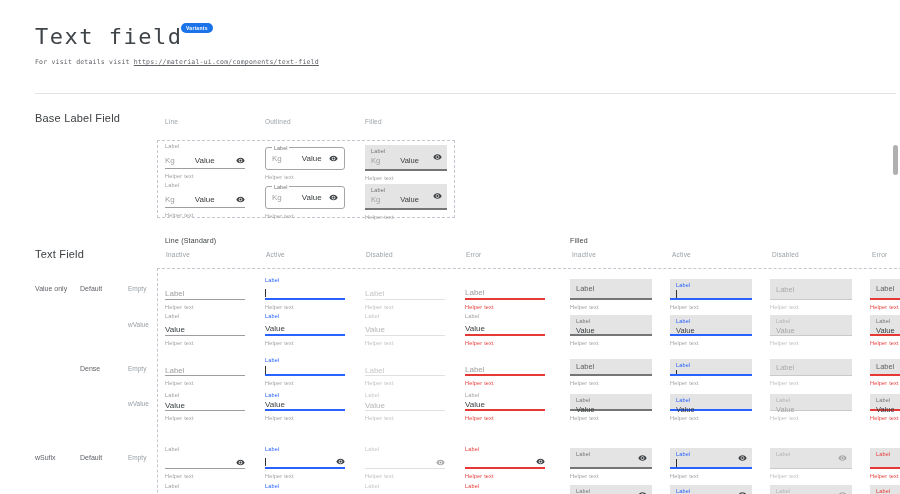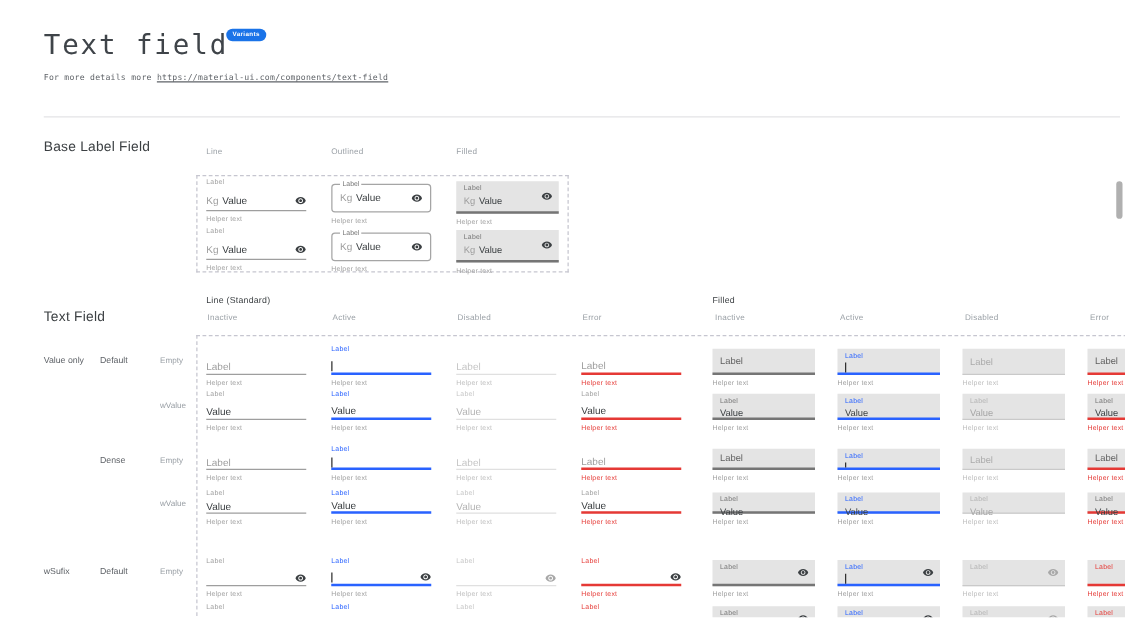--- a/index.html
+++ b/index.html
@@ -22,21 +22,21 @@
   .tier3{position:absolute;font-size:6.5px;color:#9aa0a6;}
   .dashed{position:absolute;border:1px dashed #c6c6d0;box-sizing:border-box;}
   
   .cell{position:absolute;width:80px;}
   .fzone{height:10px;font-size:5.5px;letter-spacing:.2px;color:#9e9e9e;}
   .fzone.dense{height:8px;}
   .irow{display:flex;align-items:center;height:13px;box-sizing:border-box;position:relative;}
   .irow.dense{height:11px;}
   .rest{font-size:8px;color:#9e9e9e;}
   .val{font-size:8px;color:#3c4043;}
-  .pfx{color:#9e9e9e;margin-right:3px;}
+  .pfx{color:#9e9e9e;margin-right:20px;}
   .caret{width:1px;height:8px;background:#303030;}
   .eye{margin-left:auto;display:flex;align-items:center;cursor:pointer;}
   .eye svg{width:9px;height:9px;fill:#3c4043;}
   .helper{font-size:5.5px;letter-spacing:.2px;margin-top:4px;color:#9e9e9e;}
   
   .v-line .irow{border-bottom:1px solid #9e9e9e;}
   .v-line.s-active .irow{border-bottom:2px solid var(--accent,#2962ff);}
   .v-line.s-disabled .irow{border-bottom:1px solid #e0e0e0;}
   .v-line.s-error .irow{border-bottom:2px solid var(--error,#e53935);}
   
@@ -76,21 +76,21 @@
   
   .sb-thumb{position:absolute;right:2px;top:145px;width:5px;height:30px;background:#b0b0b0;
     border-radius:3px;cursor:pointer;}
 </style>
 </head>
 <body>
 
 <div class="viewport">
   <h1 class="title">Text field</h1>
   <span class="badge">Variants</span>
-  <p class="subtitle"><span>For more details more </span><a>https://material-ui.com/components/text-field</a></p>
+  <p class="subtitle"><span>For visit details visit </span><a>https://material-ui.com/components/text-field</a></p>
   <div class="divider"></div>
 
   <h2 class="sec-title" style="left:35px;top:112px;">Base Label Field</h2>
   <div id="base-headers">
       <span class="shead" style="left: 165px; top: 118px; position: absolute;">Line</span>
       <span class="shead" style="left: 265px; top: 118px; position: absolute;">Outlined</span>
       <span class="shead" style="left: 365px; top: 118px; position: absolute;">Filled</span>
     </div>
   <div class="dashed" style="left:157px;top:140px;width:298px;height:78px;"></div>
   <div id="base-fields">

